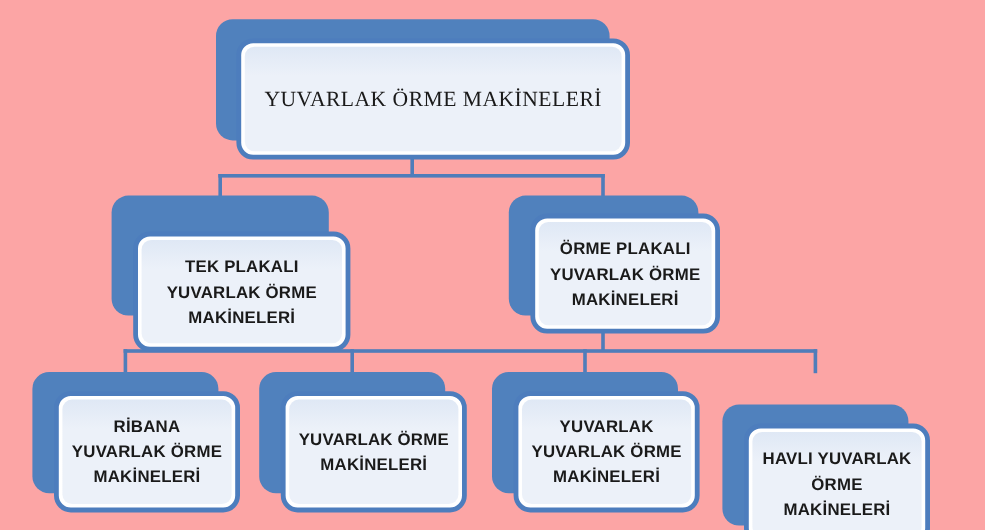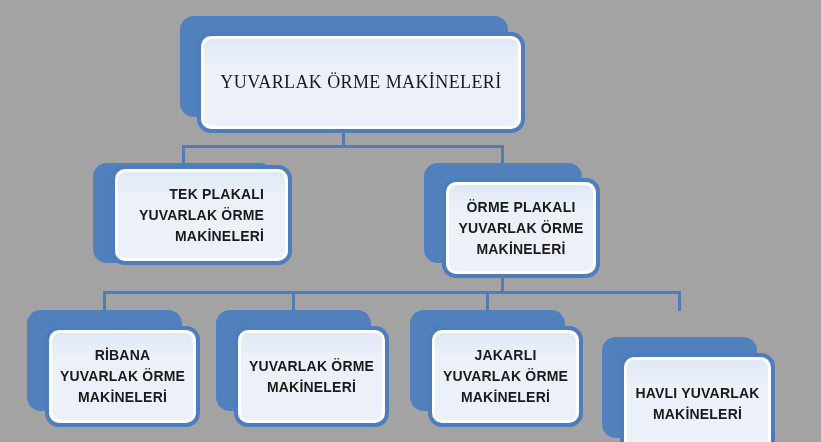--- a/index.html
+++ b/index.html
@@ -5,21 +5,21 @@
   html, body {
     margin: 0;
     padding: 0;
     background: #ffffff;
     font-family: "Liberation Sans", sans-serif;
   }
   #canvas {
     position: relative;
     width: 821px;
     height: 442px;
-    background: #a3a3a3;
+    background: #fca5a5;
     overflow: hidden;
   }
   .node { position: absolute; }
   .node-shadow {
     position: absolute;
     background: var(--shadow-fill, #5081bd);
     border-radius: 14px;
   }
   .node-card {
     position: absolute;
@@ -64,21 +64,21 @@
   }
 
   
   
   #node-root .node-shadow { left: 0; top: 0; width: 328px; height: 101px; }
   #node-root .node-card   { left: 17px; top: 16px; width: 328px; height: 101px; }
   #node-root { left: 180px; top: 16px; width: 346px; height: 118px; }
 
   
   #node-tek .node-shadow  { left: 0; top: 0; width: 181px; height: 100px; }
-  #node-tek .node-card    { left: 18px; top: 2px; width: 181px; height: 100px; text-align: right; }
+  #node-tek .node-card    { left: 18px; top: 30px; width: 181px; height: 100px; }
   #node-tek  { left: 93px;  top: 163px; width: 200px; height: 116px; }
 
   #node-cift .node-shadow { left: 0; top: 0; width: 158px; height: 100px; }
   #node-cift .node-card   { left: 18px; top: 15px; width: 158px; height: 100px; }
   #node-cift { left: 424px; top: 163px; width: 177px; height: 116px; }
 
   
   .l3 .node-shadow { left: 0; top: 0; width: 155px; height: 101px; }
   .l3 .node-card   { left: 18px; top: 16px; width: 155px; height: 101px; }
   .l3 { width: 174px; height: 118px; top: 310px; padding-left: 46px; }
@@ -167,30 +167,31 @@
         <span class="line">YUVARLAK ÖRME</span>
         <span class="line">MAKİNELERİ</span>
       </div>
     </div>
   </div>
 
   <div class="node l3" id="node-jakarli">
     <div class="node-shadow"></div>
     <div class="node-card">
       <div class="node-label sans-label">
-        <span class="line">JAKARLI</span>
+        <span class="line">YUVARLAK</span>
         <span class="line">YUVARLAK ÖRME</span>
         <span class="line">MAKİNELERİ</span>
       </div>
     </div>
   </div>
 
   <div class="node l3" id="node-havli">
     <div class="node-shadow"></div>
     <div class="node-card">
       <div class="node-label sans-label">
         <span class="line">HAVLI YUVARLAK</span>
+        <span class="line">ÖRME</span>
         <span class="line">MAKİNELERİ</span>
       </div>
     </div>
   </div>
 
 </div>
 
 </body></html>

